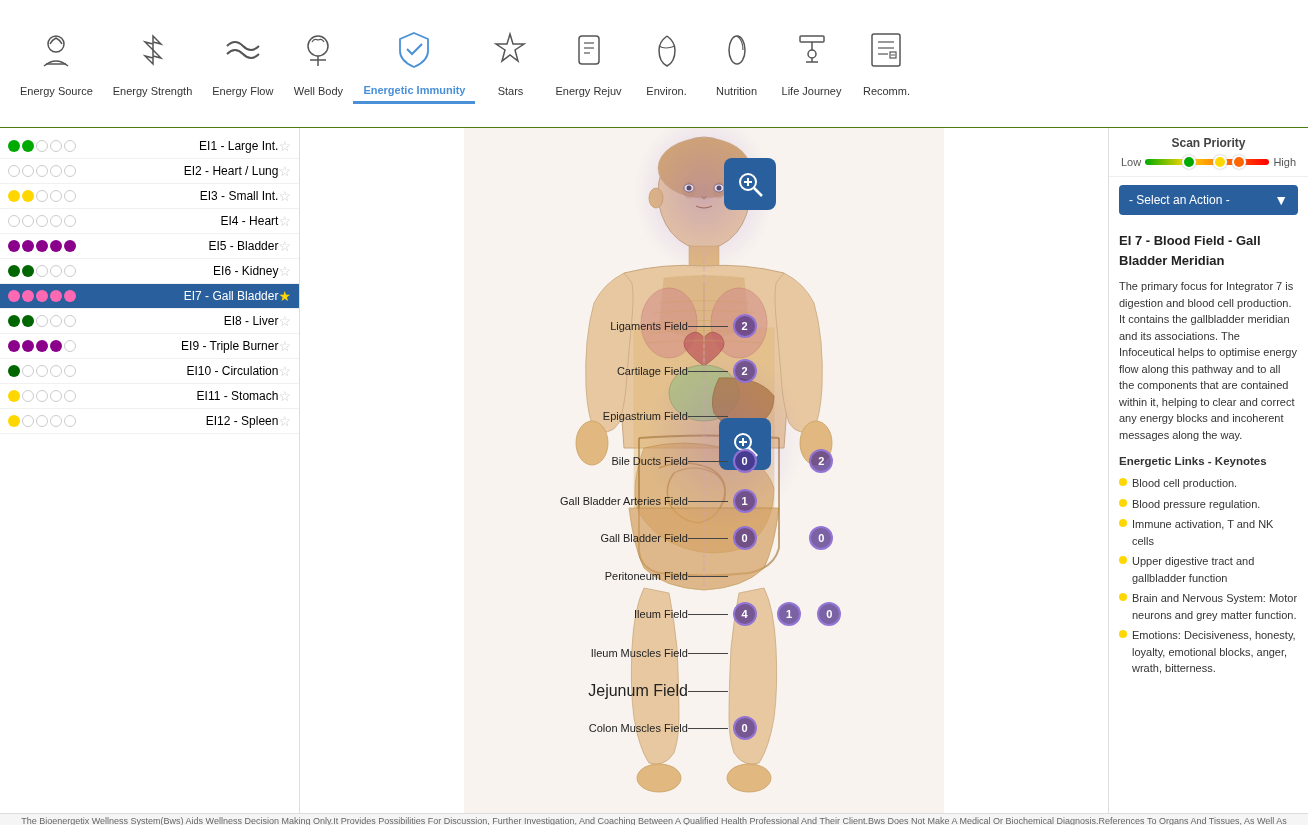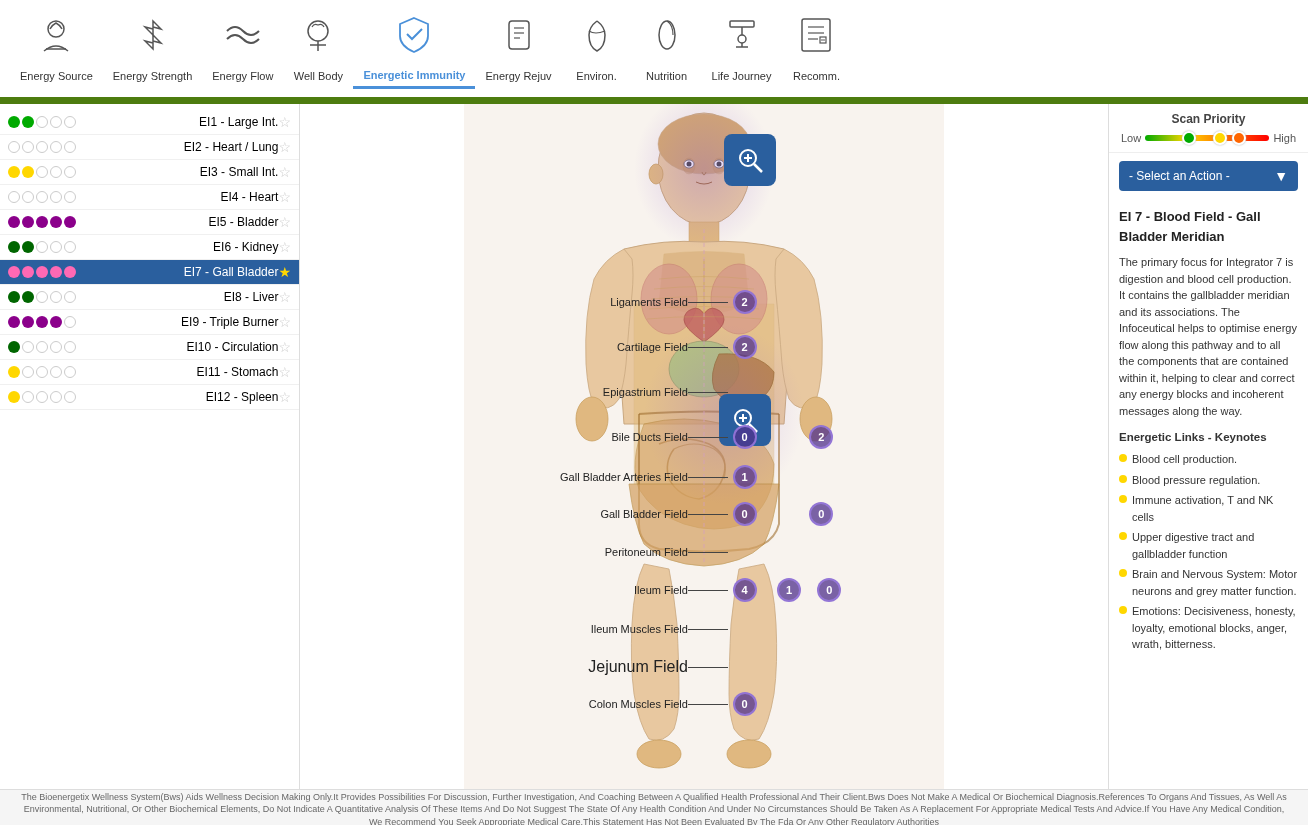--- a/index.html
+++ b/index.html
@@ -3,23 +3,23 @@
   <meta charset="utf-8">
   <style>
     * { box-sizing: border-box; margin: 0; padding: 0; }
     body { font-family: Arial, sans-serif; font-size: 13px; background: #f0f0f0; width: 1308px; height: 825px; overflow: hidden; }
 
     
     .top-nav {
       display: flex;
       align-items: center;
       background: #fff;
-      border-bottom: 7px solid #4d7c0f;
+      border-bottom: 1px solid #4d7c0f;
       padding: 18px 10px;
-      height: 104px;
+      height: 128px;
     }
     .nav-item {
       display: flex;
       flex-direction: column;
       align-items: center;
       padding: 4px 10px;
       cursor: pointer;
       min-width: 70px;
       text-align: center;
     }
@@ -270,20 +270,28 @@
     <div class="nav-icon">
       <svg width="44" height="44" viewBox="0 0 44 44" fill="none">
         <path d="M22 6 L36 12 L36 24 Q36 34 22 40 Q8 34 8 24 L8 12 Z" stroke="#4a90d9" stroke-width="1.8" fill="none"></path>
         <path d="M15 22 L20 27 L30 17" stroke="#4a90d9" stroke-width="2" fill="none"></path>
       </svg>
     </div>
     <div class="nav-label">Energetic
 Immunity</div>
   </div>
 
+  <div class="nav-item">
+    <div class="nav-icon">
+      <svg width="44" height="44" viewBox="0 0 44 44" fill="none">
+        <polygon points="22,6 25,16 36,16 27,22 30,33 22,27 14,33 17,22 8,16 19,16" stroke="#555" stroke-width="1.5" fill="none"></polygon>
+      </svg>
+    </div>
+    <div class="nav-label">Stars</div>
+  </div>
 
   <div class="nav-item">
     <div class="nav-icon">
       <svg width="44" height="44" viewBox="0 0 44 44" fill="none">
         <rect x="12" y="8" width="20" height="28" rx="3" stroke="#555" stroke-width="1.5" fill="none"></rect>
         <line x1="17" y1="15" x2="27" y2="15" stroke="#555" stroke-width="1.2"></line>
         <line x1="17" y1="20" x2="27" y2="20" stroke="#555" stroke-width="1.2"></line>
         <line x1="17" y1="25" x2="23" y2="25" stroke="#555" stroke-width="1.2"></line>
       </svg>
     </div>

